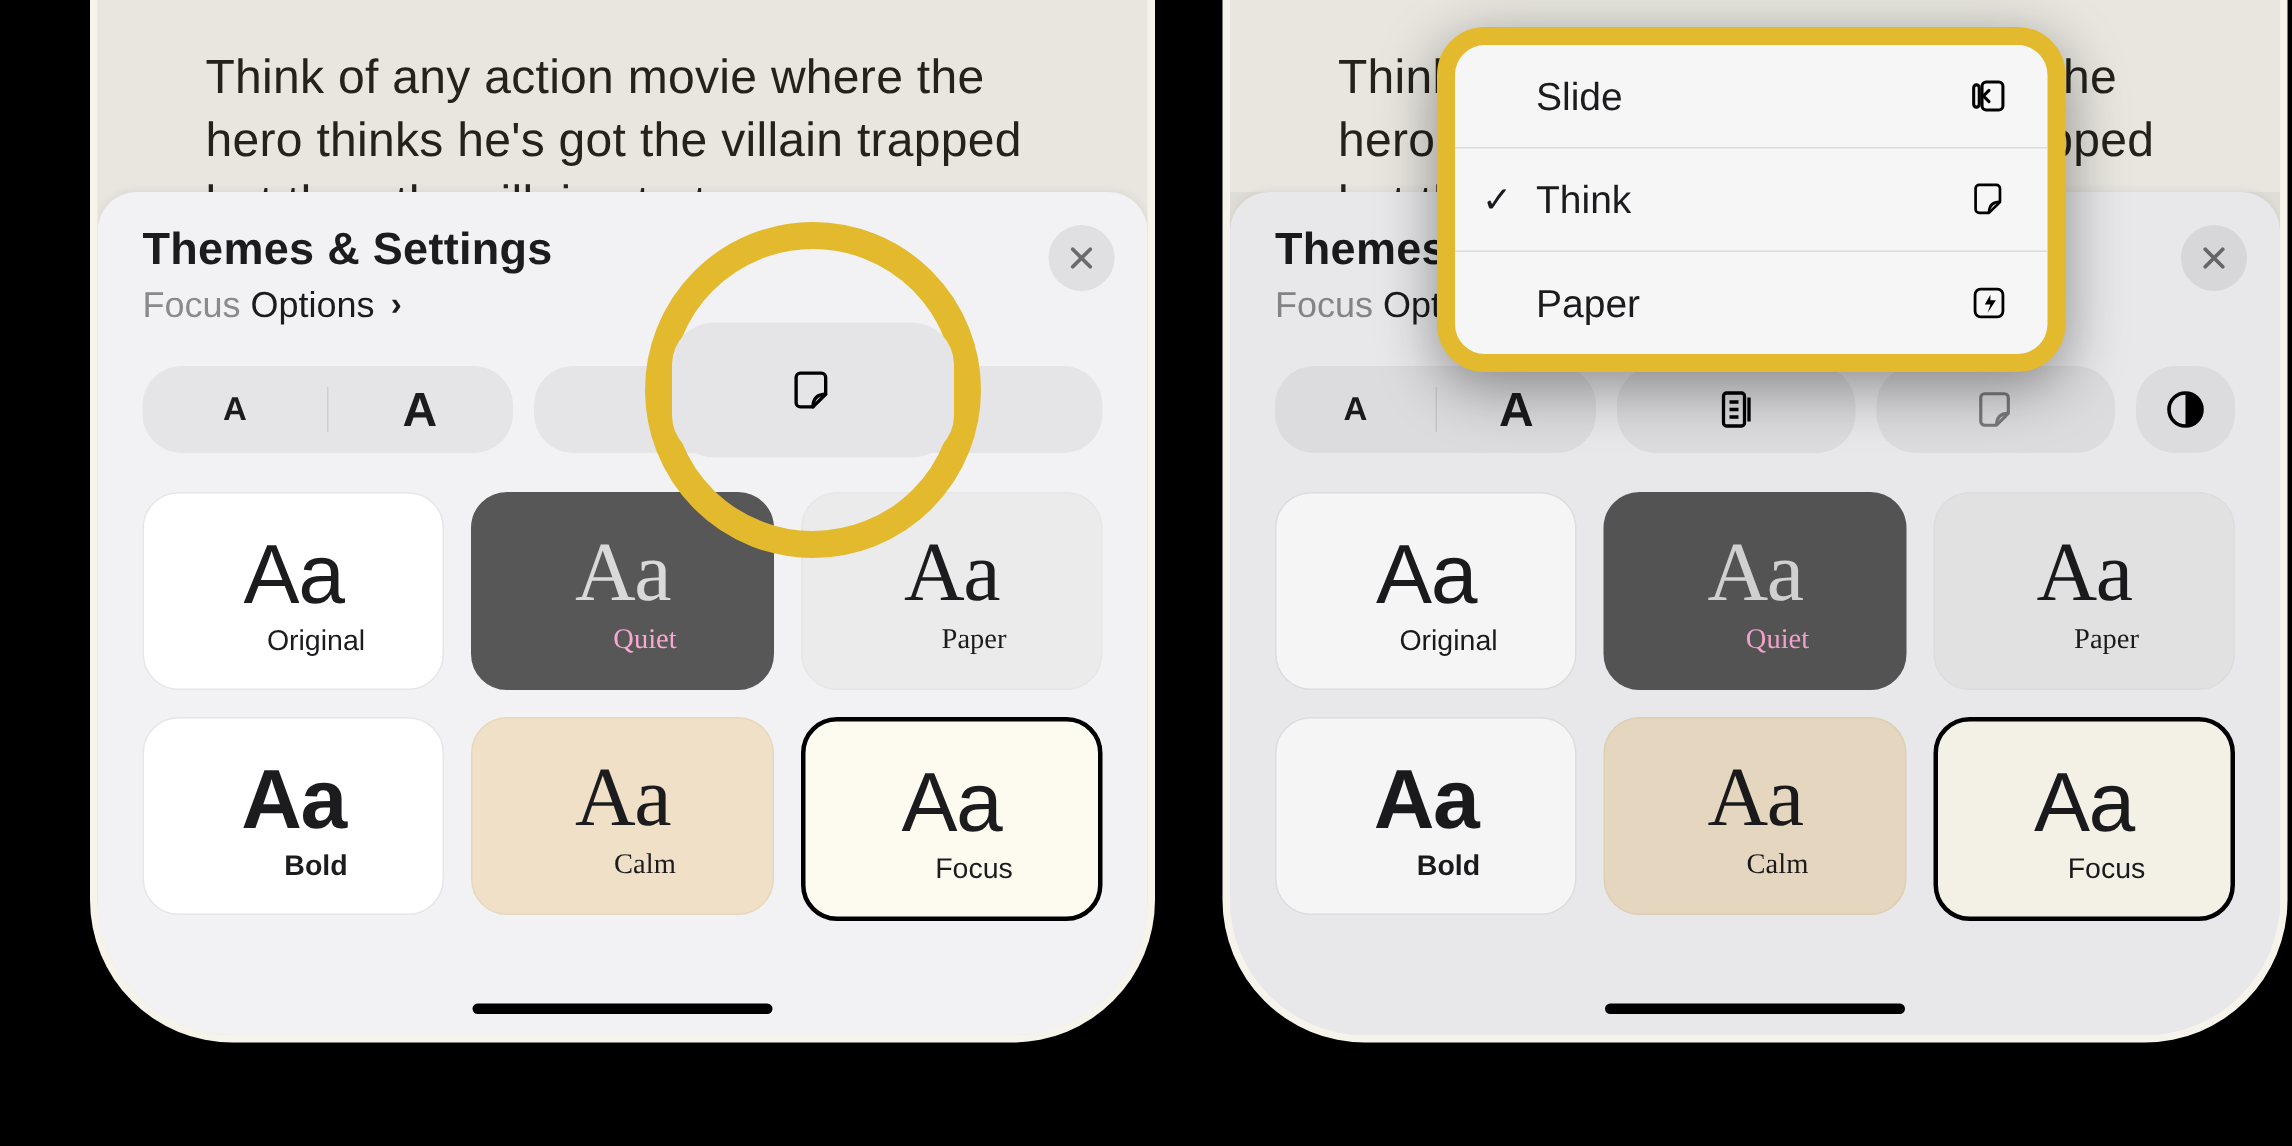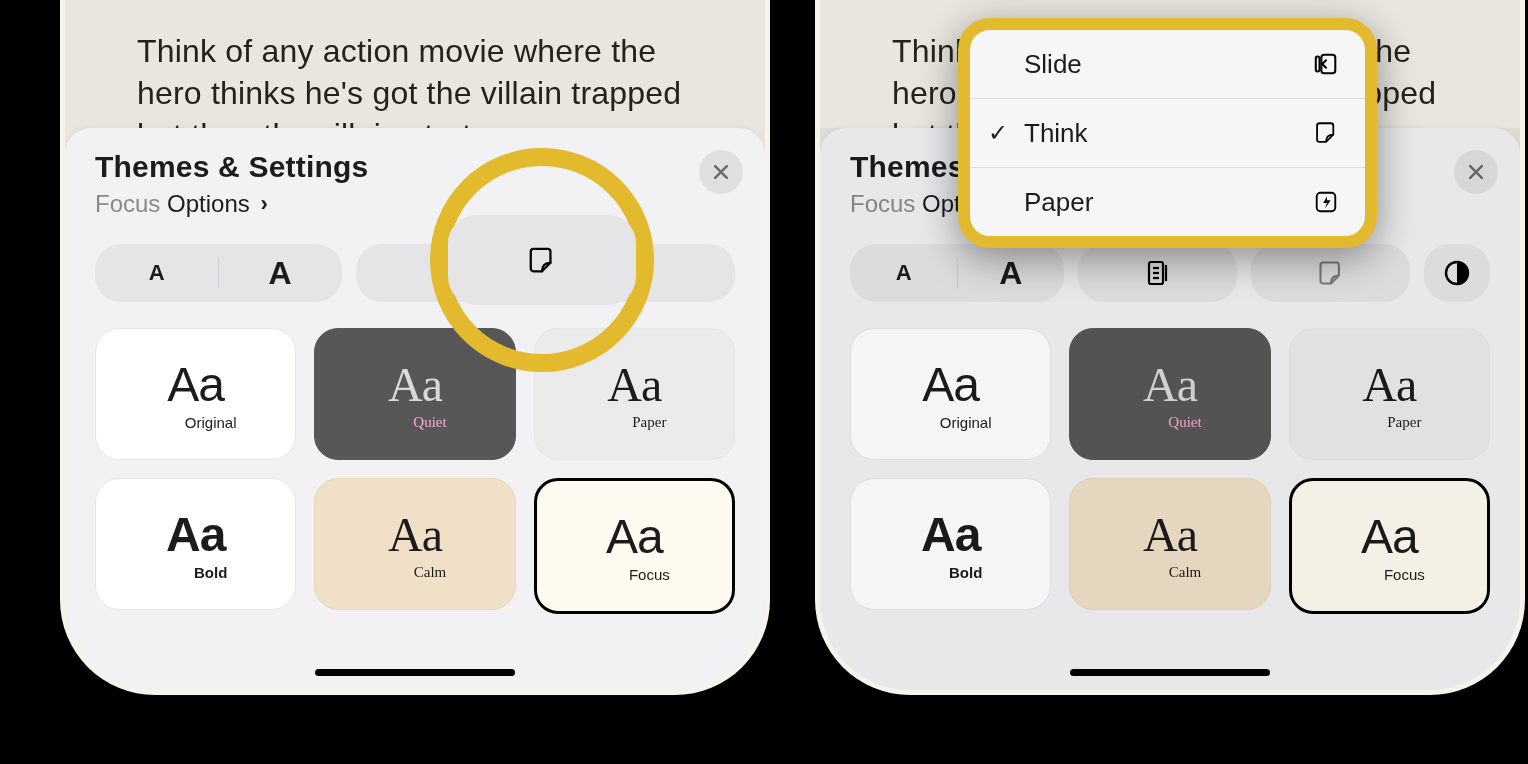--- a/index.html
+++ b/index.html
@@ -69,22 +69,22 @@
   .A-big{font-size:32px;}
   .icon{width:30px;height:30px;display:flex;align-items:center;justify-content:center;}
   svg{display:block;}
 
   
   .themes{margin-top:26px;display:grid;grid-template-columns:repeat(3,1fr);gap:18px;}
   .card{
     height:130px;border-radius:24px;background:#fff;border:1px solid #e6e6e8;
     display:flex;flex-direction:column;align-items:center;justify-content:center;gap:2px;
   }
-  .card .Aa{font-size:48px;font-weight:400;letter-spacing:-1px;text-align:center;}
-  .card .label{font-size:15px;margin-left:30px;}
+  .card .Aa{font-size:56px;font-weight:400;letter-spacing:-1px;text-align:center;}
+  .card .label{font-size:19px;margin-left:30px;}
   .card.quiet{background:var(--dark-card);border-color:var(--dark-card);}
   .card.quiet .Aa{color:#d9d9d9;font-family:Georgia,serif;}
   .card.quiet .label{color:#f9a8d4;font-family:Georgia,serif;}
   .card.paper{background:#ebebeb;}
   .card.paper .Aa,.card.paper .label{font-family:Georgia,serif;}
   .card.bold .Aa{font-weight:800;}
   .card.bold .label{font-weight:700;}
   .card.calm{background:var(--calm);border-color:#e6d8bb;}
   .card.calm .Aa,.card.calm .label{font-family:Georgia,serif;}
   .card.focus{background:var(--focus);border:3px solid #000;}

